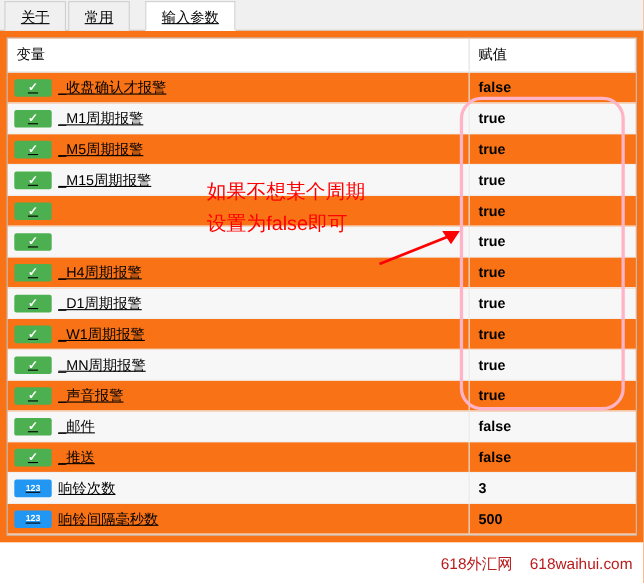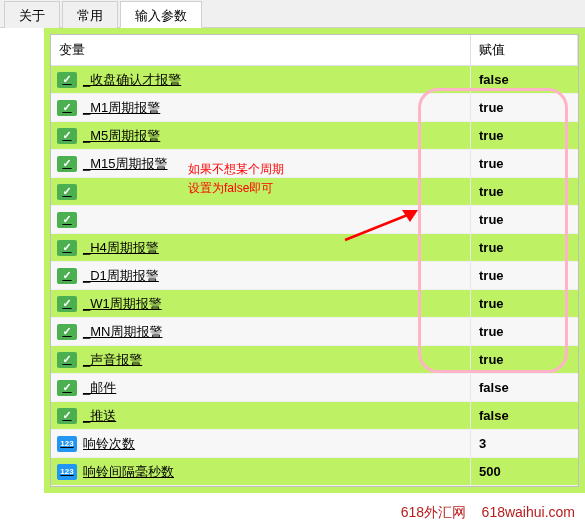--- a/index.html
+++ b/index.html
@@ -11,40 +11,41 @@
       height: 530px;
       overflow: hidden;
       position: relative;
     }
     .tabs {
       display: flex;
       background: #f0f0f0;
       border-bottom: 1px solid #d0d0d0;
       padding-left: 4px;
       height: 28px;
+      text-decoration: underline;
     }
     .tab {
       padding: 5px 14px;
       border: 1px solid #d0d0d0;
       border-bottom: none;
       background: #f0f0f0;
       margin-right: 2px;
       cursor: pointer;
       position: relative;
       top: 1px;
       font-size: 13px;
     }
     .tab.active {
       background: #fff;
       border-bottom: 1px solid #fff;
+      margin-left: 12px;
     }
     .content {
       padding: 6px;
-      background: #bef264;
-      margin-left: 44px;
+      background: #f97316;
     }
     .table-container {
       border: 1px solid #c0c0c0;
     }
     .table-header {
       display: flex;
       background: #fff;
       border-bottom: 1px solid #e0e0e0;
     }
     .th {
@@ -71,21 +72,21 @@
       height: 100%;
       text-decoration: underline;
     }
     .cell-val {
       flex: 1;
       padding-left: 8px;
       font-size: 13px;
       font-weight: bold;
     }
     .icon {
-      width: 20px;
+      width: 34px;
       height: 16px;
       margin-right: 6px;
       display: inline-flex;
       align-items: center;
       justify-content: center;
       border-radius: 2px;
       font-size: 9px;
       font-weight: bold;
       color: #fff;
     }
@@ -94,21 +95,21 @@
     }
     .icon-bool::before { content: "✓"; font-size: 11px; }
     .icon-int {
       background: #2196f3;
       font-size: 8px;
     }
     .var-label { font-size: 13px; }
     .annotation {
       position: absolute;
       color: #ff0000;
-      font-size: 12px;
+      font-size: 18px;
       pointer-events: none;
       line-height: 1.6;
     }
     .annotation-text {
       top: 160px;
       left: 188px;
     }
     .arrow {
       position: absolute;
       top: 200px;

